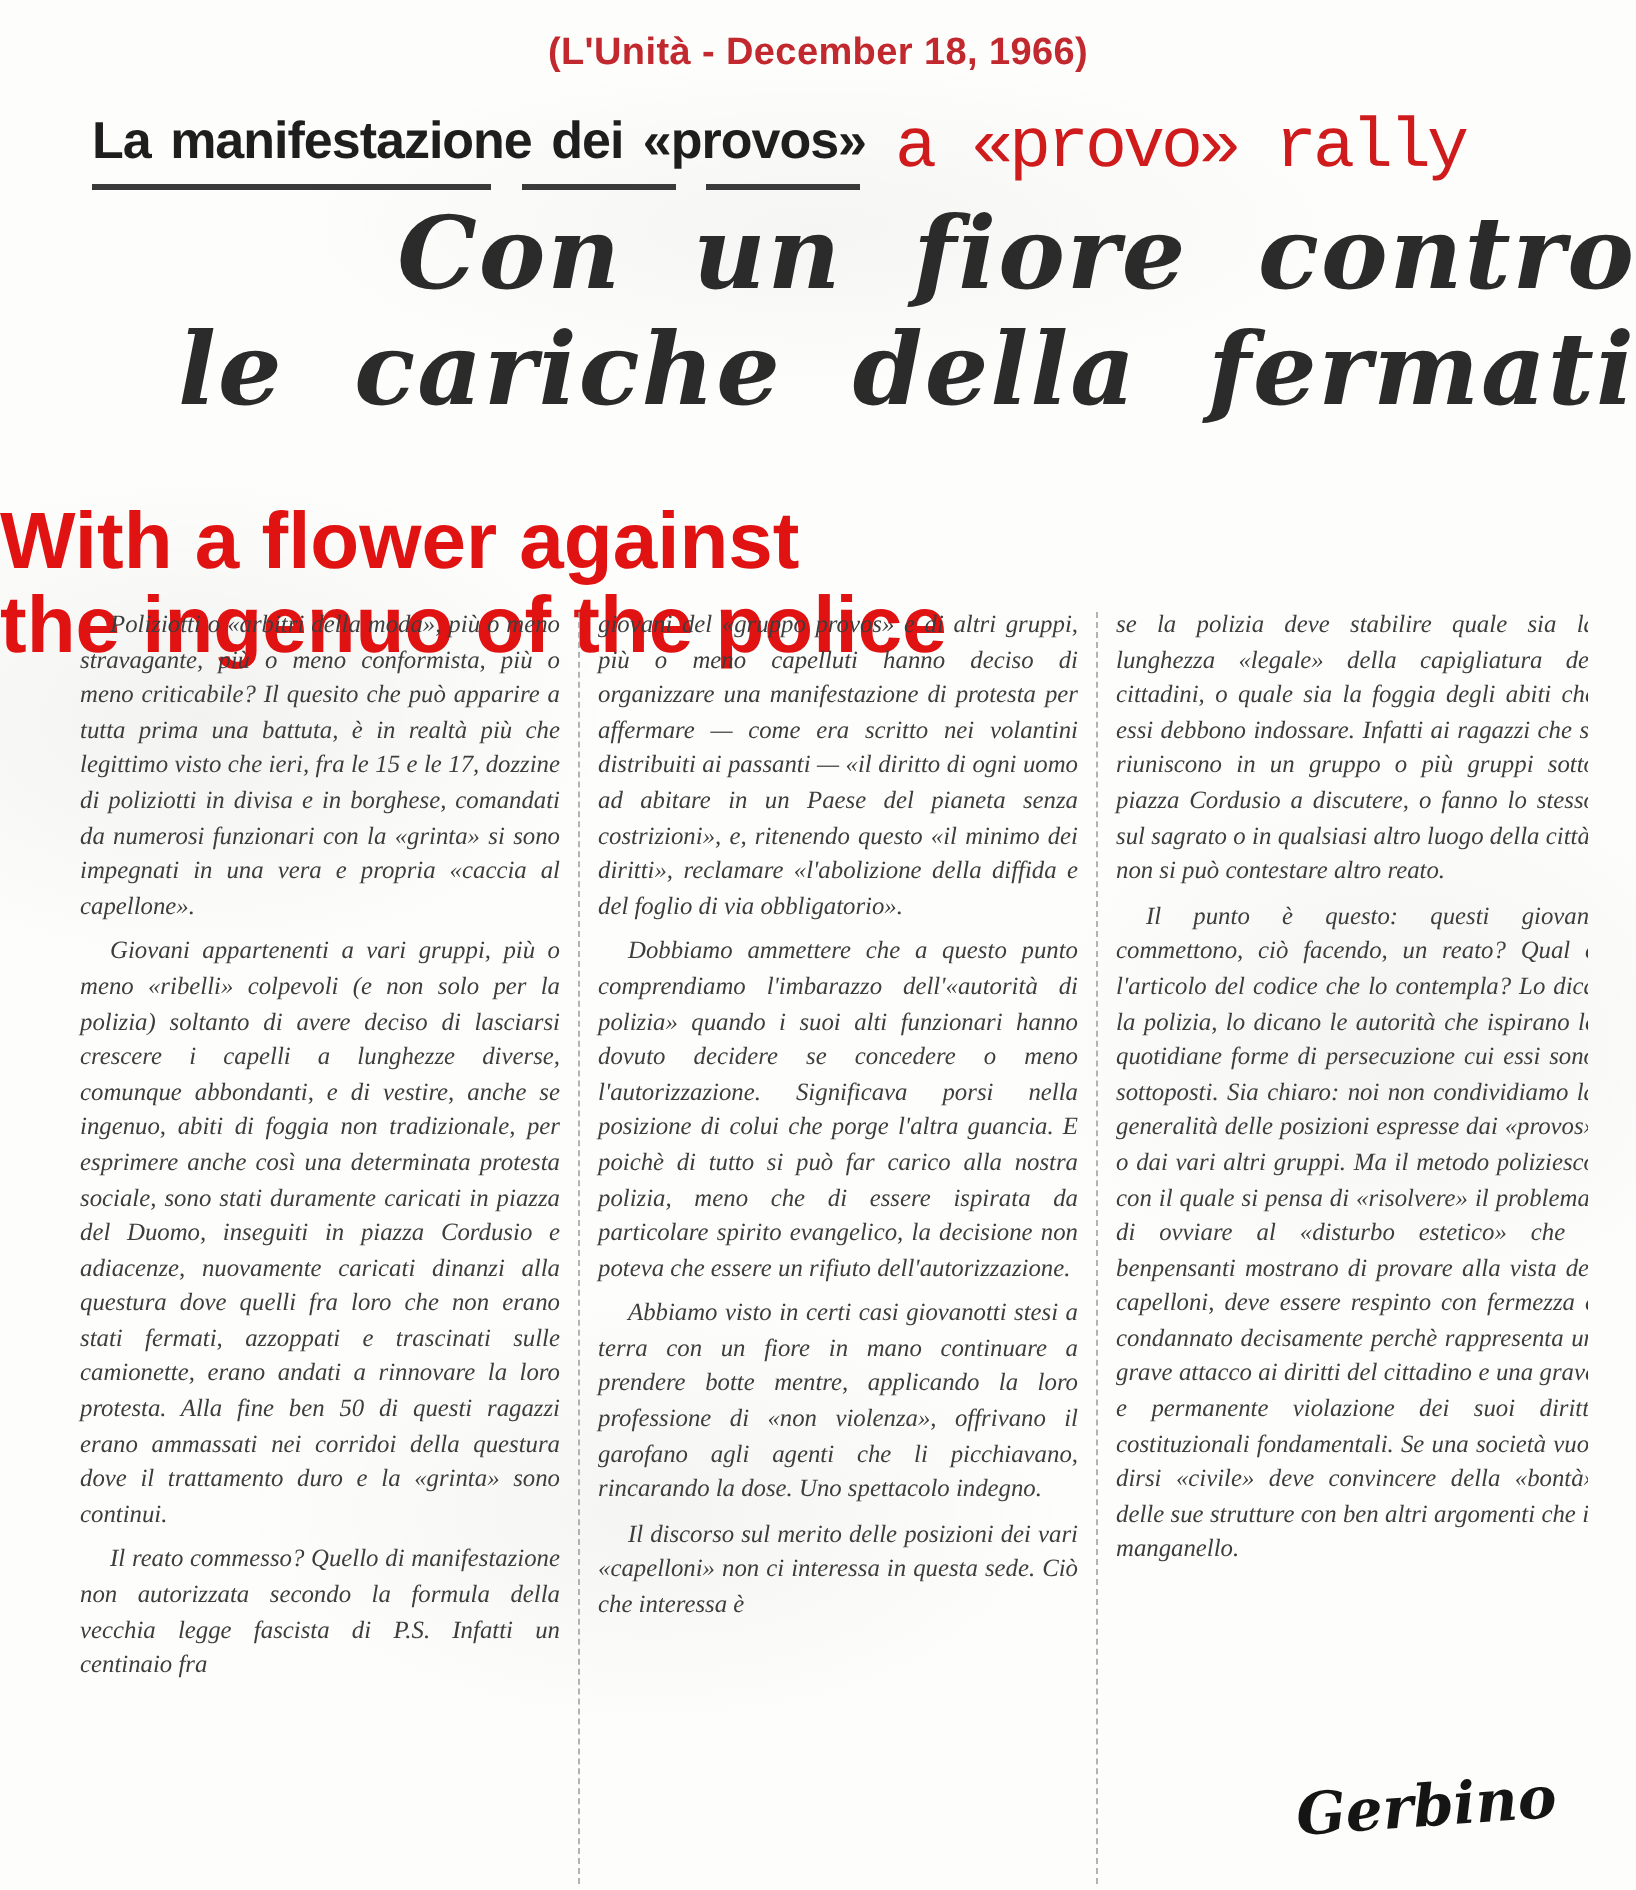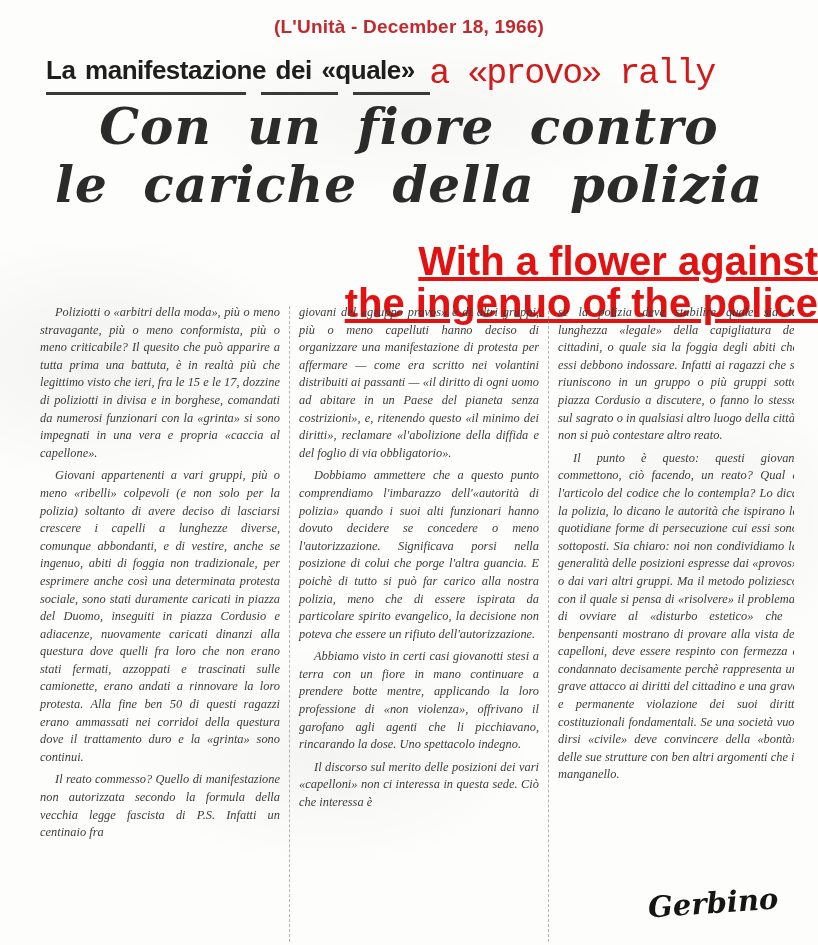--- a/index.html
+++ b/index.html
@@ -25,27 +25,27 @@
   .kicker-rule{
     position:absolute;top:92px;left:46px;width:384px;height:3px;
     background:linear-gradient(90deg,#3a3a3a 0 52%,transparent 52% 56%,#3a3a3a 56% 76%,transparent 76% 80%,#3a3a3a 80% 100%);
   }
   .kicker-en{
     display:inline-block;margin-left:10px;color:#cf1b1b;
     font-family:"Liberation Mono", monospace;font-weight:normal;
     font-size:35px;letter-spacing:-2px;vertical-align:-4px;
   }
   .headline{
-    position:absolute;top:98px;left:0;width:100%;text-align:center;
+    position:absolute;top:98px;left:0;width:100%;text-align:right;
     font-family:"DejaVu Serif", serif;font-style:italic;font-weight:700;
     font-size:50px;line-height:1.16;color:#2b2b2b;word-spacing:0.34em;letter-spacing:1px;
   }
   .headline-en{
-    position:absolute;top:240px;left:0;width:100%;text-align:right;
-    color:#e11212;font-weight:bold;font-size:40px;line-height:1.05;letter-spacing:0px;text-decoration:underline;
+    position:absolute;top:250px;left:0;width:100%;text-align:left;
+    color:#e11212;font-weight:bold;font-size:40px;line-height:1.05;letter-spacing:0px;
   }
   .columns{
     position:absolute;top:302px;left:34px;width:760px;height:640px;
     display:flex;align-items:stretch;overflow:hidden;
   }
   .col{width:240px;flex:0 0 auto;padding:2px 6px 0 6px;}
   .divider{flex:0 0 aupx;width:0;border-left:1px dashed #9b9b9b;opacity:0.75;margin:4px 3px 0 3px;}
   .col p{
     margin:0;text-indent:15px;text-align:justify;
     font-family:Liberation Serif, serif;font-style:italic;
@@ -60,28 +60,28 @@
   }
 </style>
 </head>
 <body>
 
 <div class="page">
 
   <div class="date-note">(L'Unità - December 18, 1966)</div>
 
   <div class="kicker-row">
-    <span class="kicker-it">La manifestazione dei «quale»</span>
+    <span class="kicker-it">La manifestazione dei «provos»</span>
     <span class="kicker-en">a «provo» rally</span>
   </div>
   <div class="kicker-rule"></div>
 
   <div class="headline">
     <div>Con un fiore contro</div>
-    <div>le cariche della polizia</div>
+    <div>le cariche della fermati</div>
   </div>
 
   <div class="headline-en">
     <div>With a flower against</div>
     <div>the ingenuo of the police</div>
   </div>
 
   <div class="columns">
     <div class="col">
         <p>Poliziotti o «arbitri della moda», più o meno stravagante, più o meno conformista, più o meno criticabile? Il quesito che può apparire a tutta prima una battuta, è in realtà più che legittimo visto che ieri, fra le 15 e le 17, dozzine di poliziotti in divisa e in borghese, comandati da numerosi funzionari con la «grinta» si sono impegnati in una vera e propria «caccia al capellone».</p>

